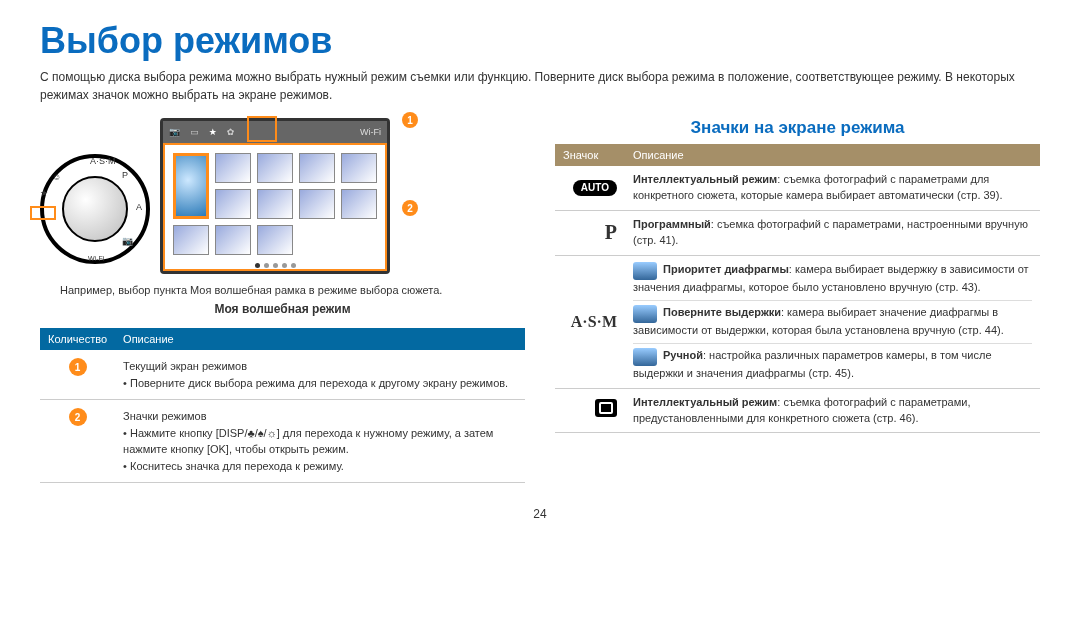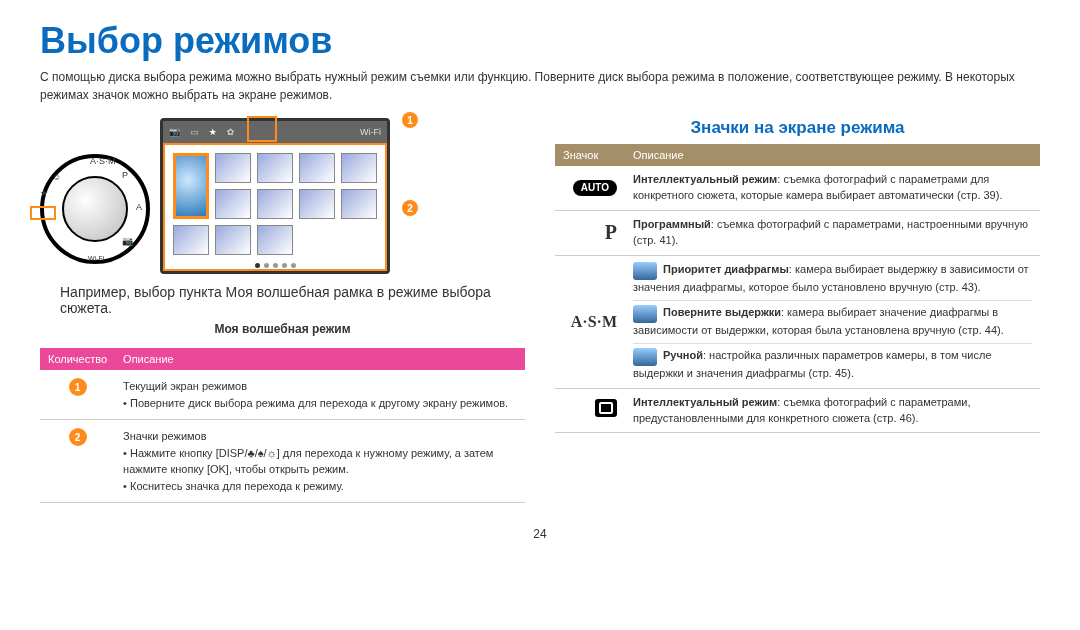--- a/index.html
+++ b/index.html
@@ -152,35 +152,35 @@
   .co1 { position: absolute; right: -28px; top: -6px; }
   .co2 { position: absolute; right: -28px; top: 82px; }
 
   .caption-row {
     display: flex;
     align-items: baseline;
     gap: 20px;
     margin: 6px 0 10px 20px;
   }
   .caption-example {
-    font-size: 14px;
+    font-size: 11px;
   }
   .caption-mode {
     font-weight: bold;
     font-size: 12px;
     margin-left: 60px;
   }
 
   table.desc {
     border-collapse: collapse;
     width: 100%;
     font-size: 11px;
   }
   table.desc thead th {
-    background: #ec4899;
+    background: #0369a1;
     color: #fff;
     text-align: left;
     padding: 5px 8px;
     font-weight: normal;
   }
   table.desc td {
     border-bottom: 1px solid #ccc;
     padding: 8px;
     vertical-align: top;
     line-height: 1.5;

